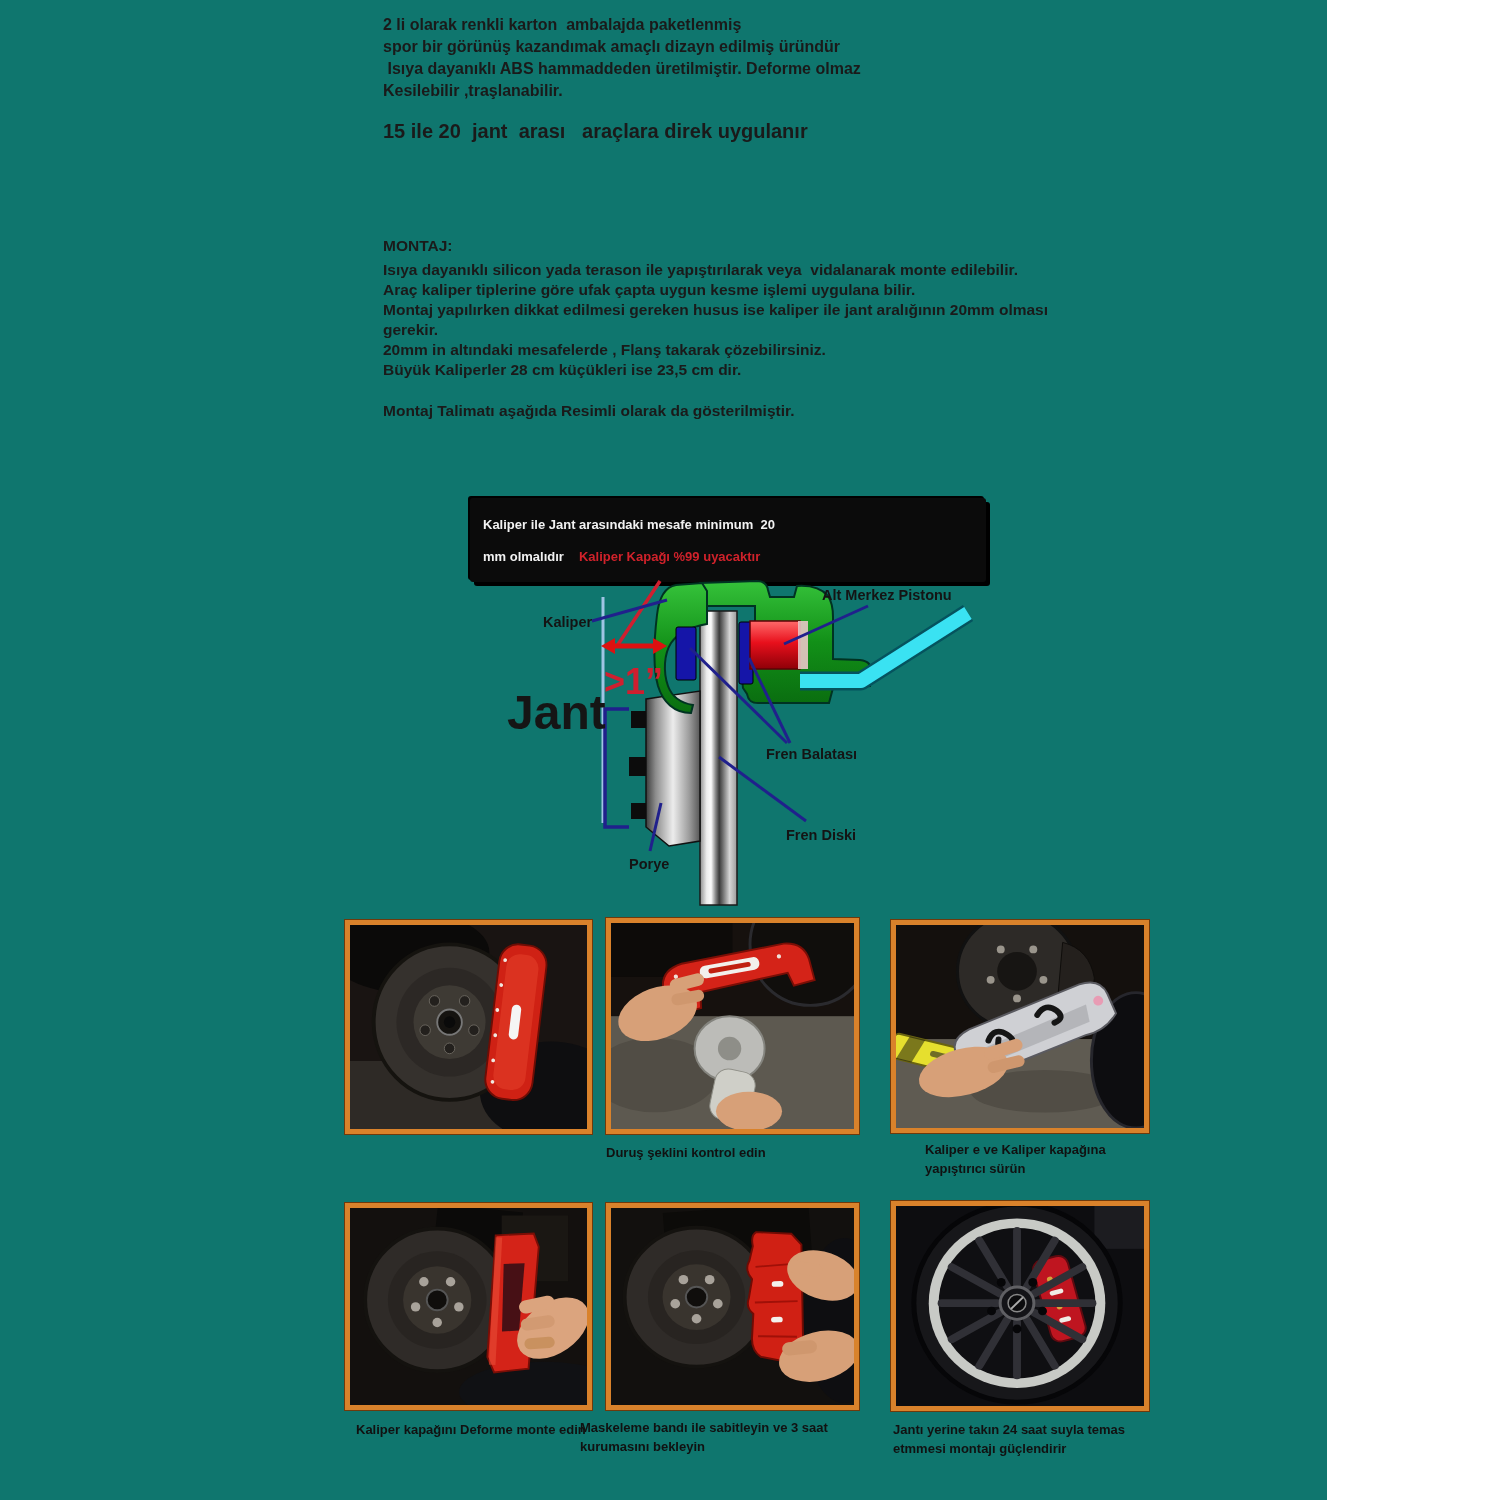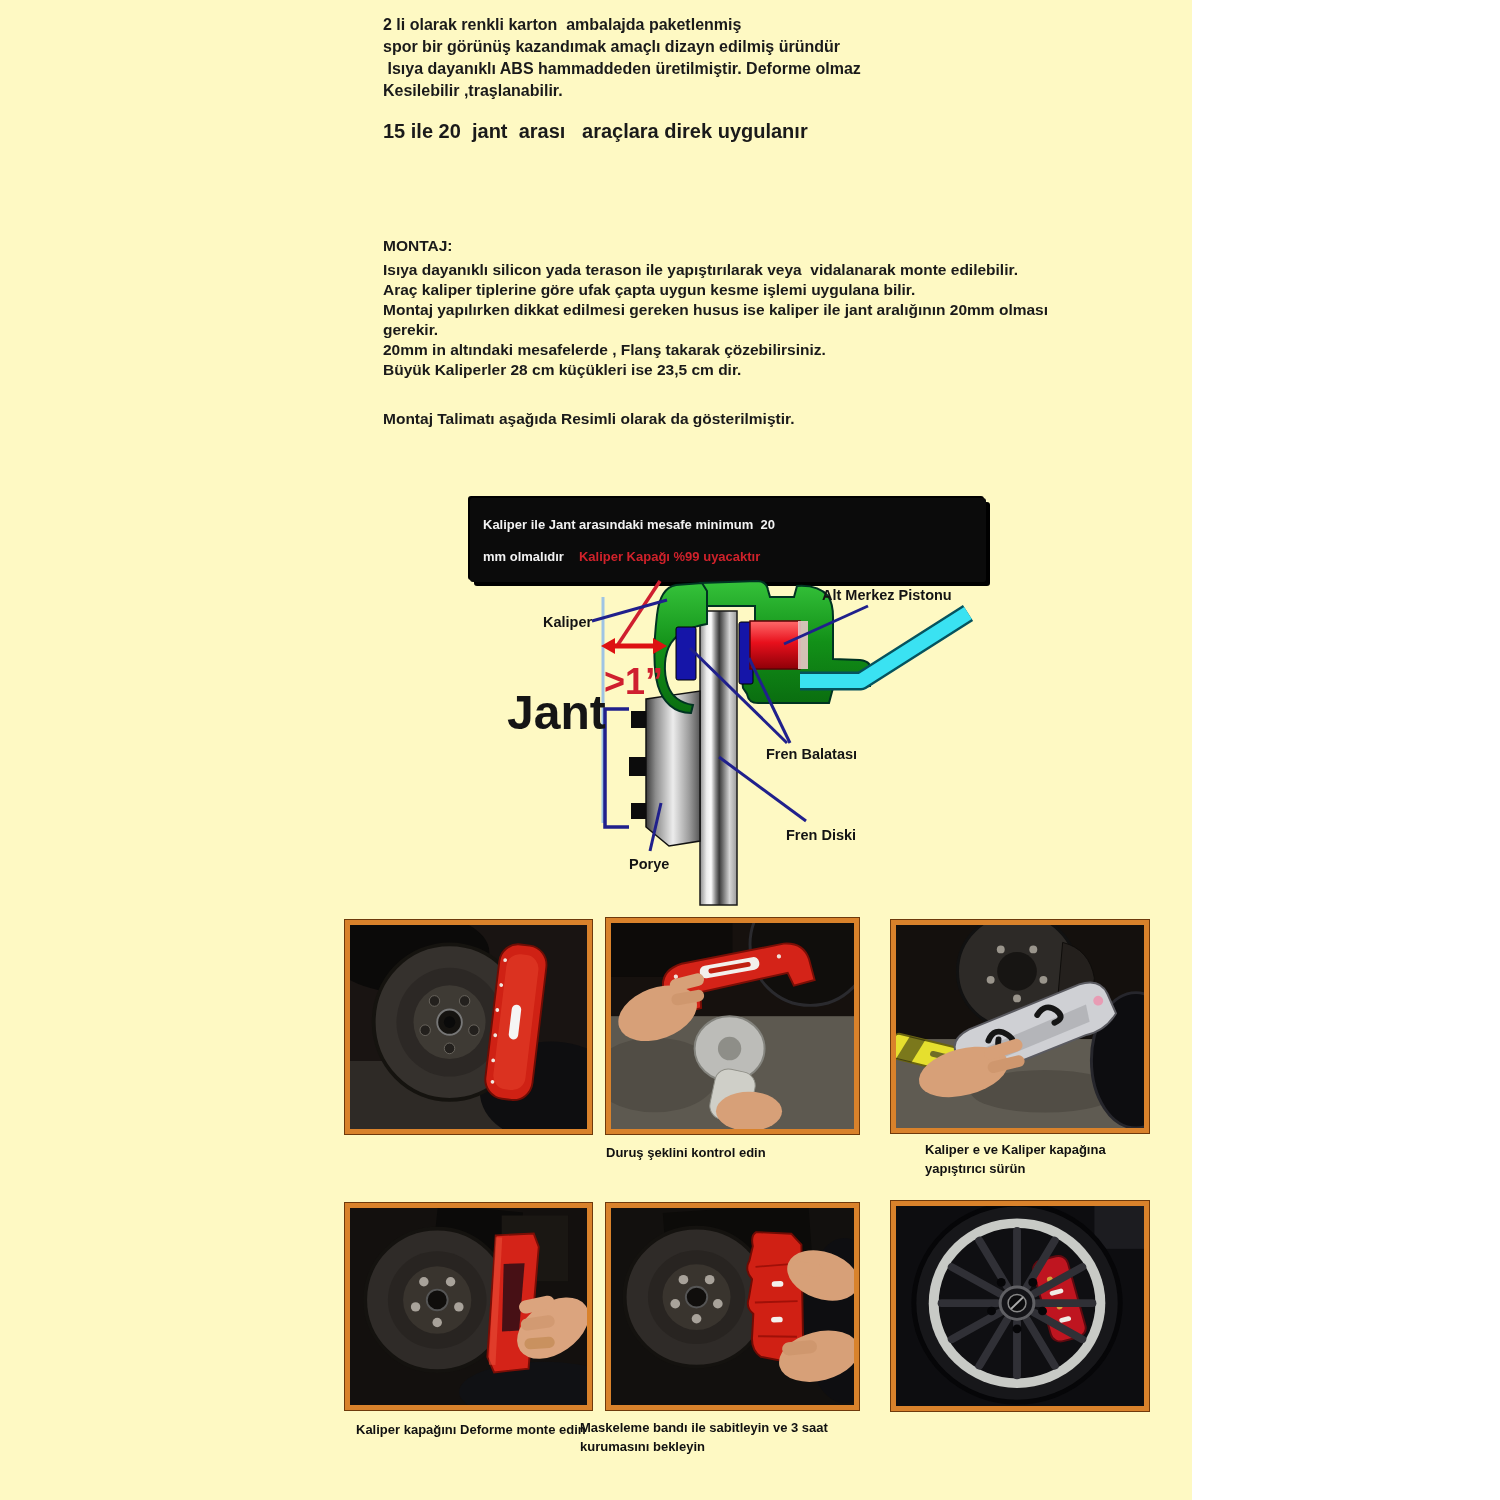--- a/index.html
+++ b/index.html
@@ -1,24 +1,24 @@
 <!DOCTYPE html>
 <html><head>
 <meta charset="utf-8">
 <style>
   html,body{margin:0;padding:0;background:#fff;}
-  .page{position:relative;width:1192px;height:1500px;background:#fef9c3;overflow:hidden;
+  .page{position:relative;width:1327px;height:1500px;background:#0f766e;overflow:hidden;
         font-family:"Liberation Sans",sans-serif;font-weight:bold;color:#1a1a1a;}
   .abs{position:absolute;}
   .pre{white-space:pre-wrap;}
   .intro{left:383px;top:14px;font-size:16px;line-height:22px;}
   .applies{left:383px;top:120px;font-size:20px;}
   .montaj{left:383px;top:236px;font-size:15.5px;line-height:20px;width:810px;}
   .montaj .title{margin-bottom:4px;}
-  .montaj .footer{margin-top:29px;}
+  .montaj .footer{margin-top:21px;}
   .banner{left:470px;top:498px;width:516px;height:84px;background:#0b0b0b;color:#f2f2f2;
           font-size:13px;line-height:32px;padding:11px 10px 0 13px;box-sizing:border-box;
           border-radius:3px;box-shadow:4px 4px 0 #000,-2px -2px 0 #000;}
   .banner .red{color:#d0222b;margin-left:15px;}
   .photo{box-sizing:border-box;border:5px solid #d9822b;outline:1px solid #6e3a0c;background:#151210;}
   .photo svg{display:block;width:100%;height:100%;}
   .caption{font-size:13px;line-height:19px;color:#111;}
   .cap-center{text-align:left;}
   svg text{font-family:"Liberation Sans",sans-serif;font-weight:bold;}
 </style>
@@ -303,14 +303,15 @@
       <circle cx="122" cy="102" r="17" fill="#141418" stroke="#606064" stroke-width="3"></circle>
       <circle cx="122" cy="102" r="9" fill="#0b0b0d" stroke="#888" stroke-width="1.5"></circle>
       <line x1="116" y1="108" x2="128" y2="96" stroke="#aaa" stroke-width="2"></line>
     </svg>
   </div>
 
   <div class="abs caption cap-center" style="left:606px;top:1143px;width:253px">Duruş şeklini kontrol edin</div>
   <div class="abs caption" style="left:925px;top:1140px;width:215px">Kaliper e ve Kaliper kapağına yapıştırıcı sürün</div>
   <div class="abs caption" style="left:356px;top:1420px;width:260px">Kaliper kapağını Deforme monte edin</div>
   <div class="abs caption" style="left:580px;top:1418px;width:265px">Maskeleme bandı ile sabitleyin ve 3 saat kurumasını bekleyin</div>
+  <div class="abs caption" style="left:893px;top:1420px;width:250px">Jantı yerine takın 24 saat suyla temas etmmesi montajı güçlendirir</div>
 
 </div>
 
 </body></html>

